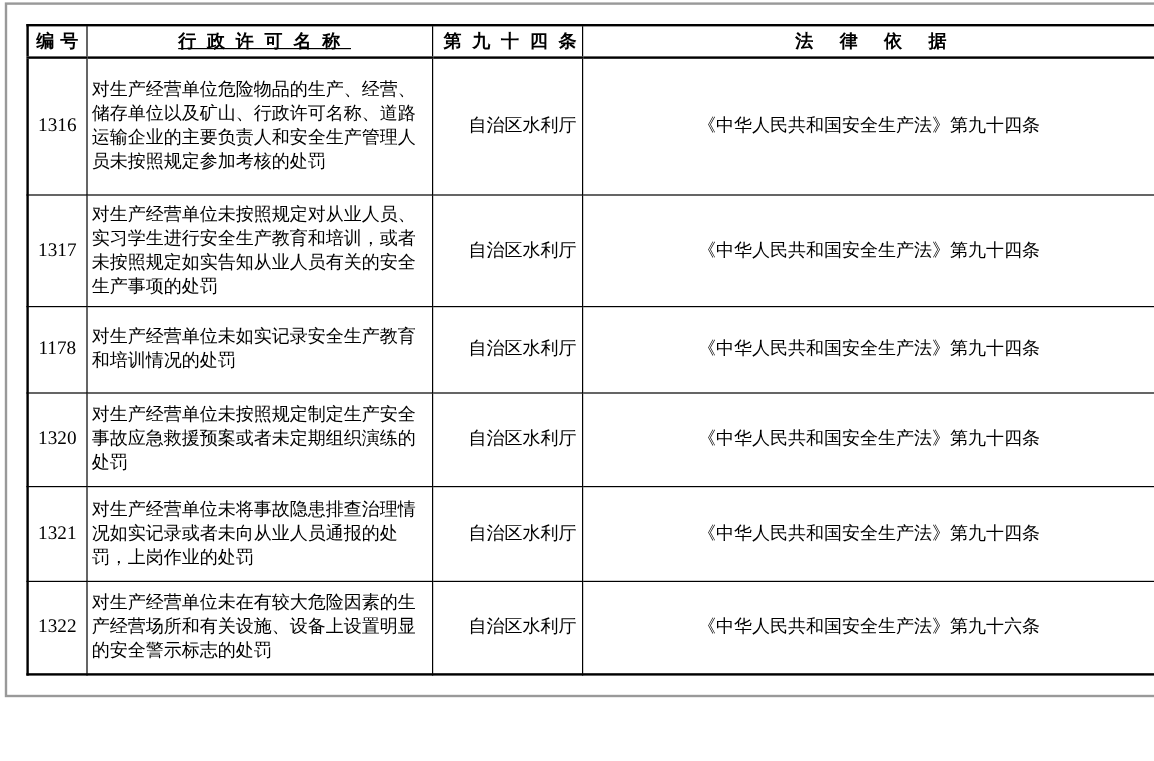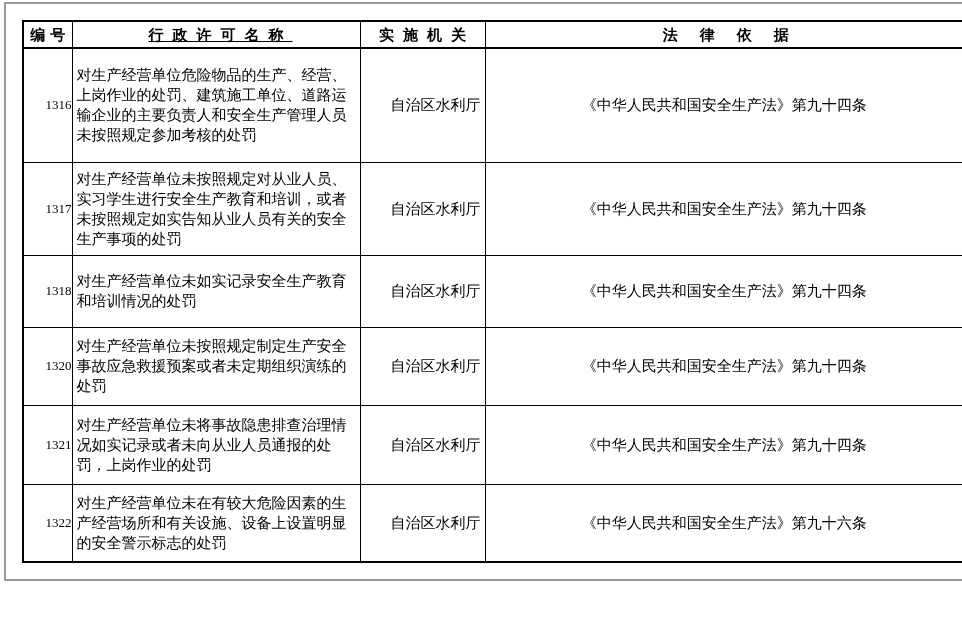--- a/index.html
+++ b/index.html
@@ -56,22 +56,22 @@
     border-bottom: 2px solid #000000;
     white-space: nowrap;
   }
   
   .sp-id     { letter-spacing: 5px;  padding-left: 5px;  }
   .sp-name   { letter-spacing: 9px;  padding-left: 9px; text-decoration: underline;  }
   .sp-agency { letter-spacing: 9px;  padding-left: 9px;  }
   .sp-legal  { letter-spacing: 22px; padding-left: 22px; }
 
   td.id-cell {
-    text-align: right;
-    font-size: 13px;
+    text-align: center;
+    font-size: 16px;
   }
   td.name-cell {
     text-align: left;
     padding: 3px 4px 3px 4px;
   }
   td.agency-cell {
     text-align: right;
     padding: 2px 4px 2px 6px;
   }
   td.legal-cell {
@@ -96,39 +96,39 @@
       <colgroup>
         <col class="c-id">
         <col class="c-name">
         <col class="c-agency">
         <col class="c-legal">
       </colgroup>
       <thead>
         <tr>
           <th><span class="sp-id">编号</span></th>
           <th><span class="sp-name">行政许可名称</span></th>
-          <th><span class="sp-agency">实施机关</span></th>
+          <th><span class="sp-agency">第九十四条</span></th>
           <th><span class="sp-legal">法律依据</span></th>
         </tr>
       </thead>
       <tbody>
         <tr class="r0">
           <td class="id-cell">1316</td>
-          <td class="name-cell">对生产经营单位危险物品的生产、经营、上岗作业的处罚、建筑施工单位、道路运输企业的主要负责人和安全生产管理人员未按照规定参加考核的处罚</td>
+          <td class="name-cell">对生产经营单位危险物品的生产、经营、储存单位以及矿山、行政许可名称、道路运输企业的主要负责人和安全生产管理人员未按照规定参加考核的处罚</td>
           <td class="agency-cell">自治区水利厅</td>
           <td class="legal-cell">《中华人民共和国安全生产法》第九十四条</td>
         </tr>
         <tr class="r1">
           <td class="id-cell">1317</td>
           <td class="name-cell">对生产经营单位未按照规定对从业人员、实习学生进行安全生产教育和培训，或者未按照规定如实告知从业人员有关的安全生产事项的处罚</td>
           <td class="agency-cell">自治区水利厅</td>
           <td class="legal-cell">《中华人民共和国安全生产法》第九十四条</td>
         </tr>
         <tr class="r2">
-          <td class="id-cell">1318</td>
+          <td class="id-cell">1178</td>
           <td class="name-cell">对生产经营单位未如实记录安全生产教育和培训情况的处罚</td>
           <td class="agency-cell">自治区水利厅</td>
           <td class="legal-cell">《中华人民共和国安全生产法》第九十四条</td>
         </tr>
         <tr class="r4">
           <td class="id-cell">1320</td>
           <td class="name-cell">对生产经营单位未按照规定制定生产安全事故应急救援预案或者未定期组织演练的处罚</td>
           <td class="agency-cell">自治区水利厅</td>
           <td class="legal-cell">《中华人民共和国安全生产法》第九十四条</td>
         </tr>

